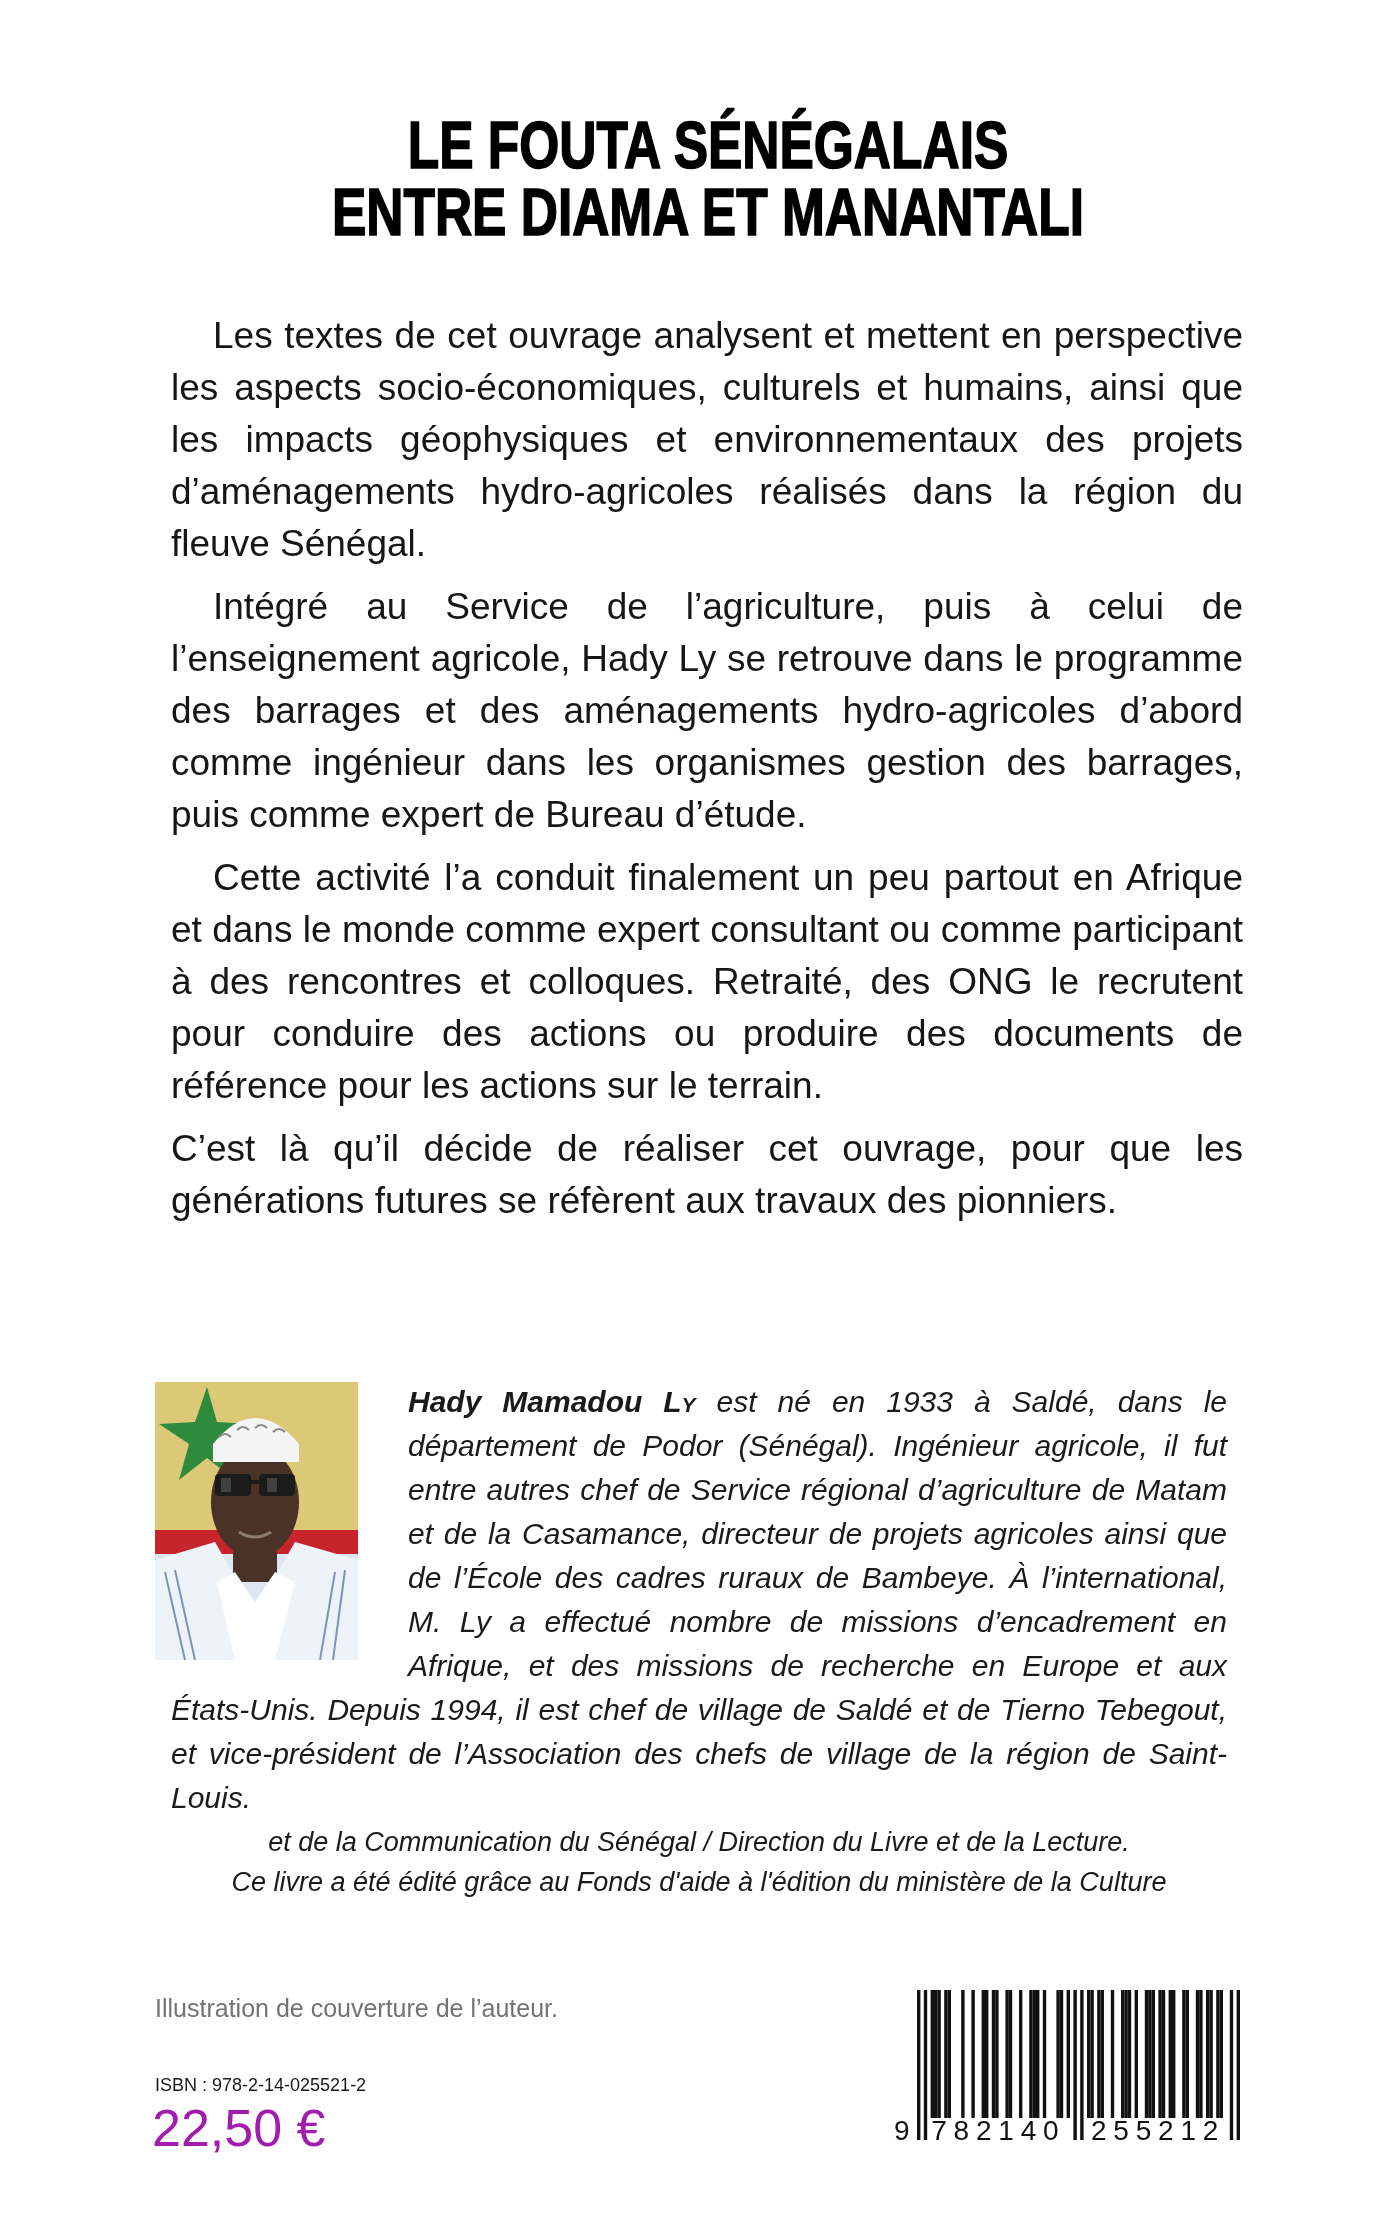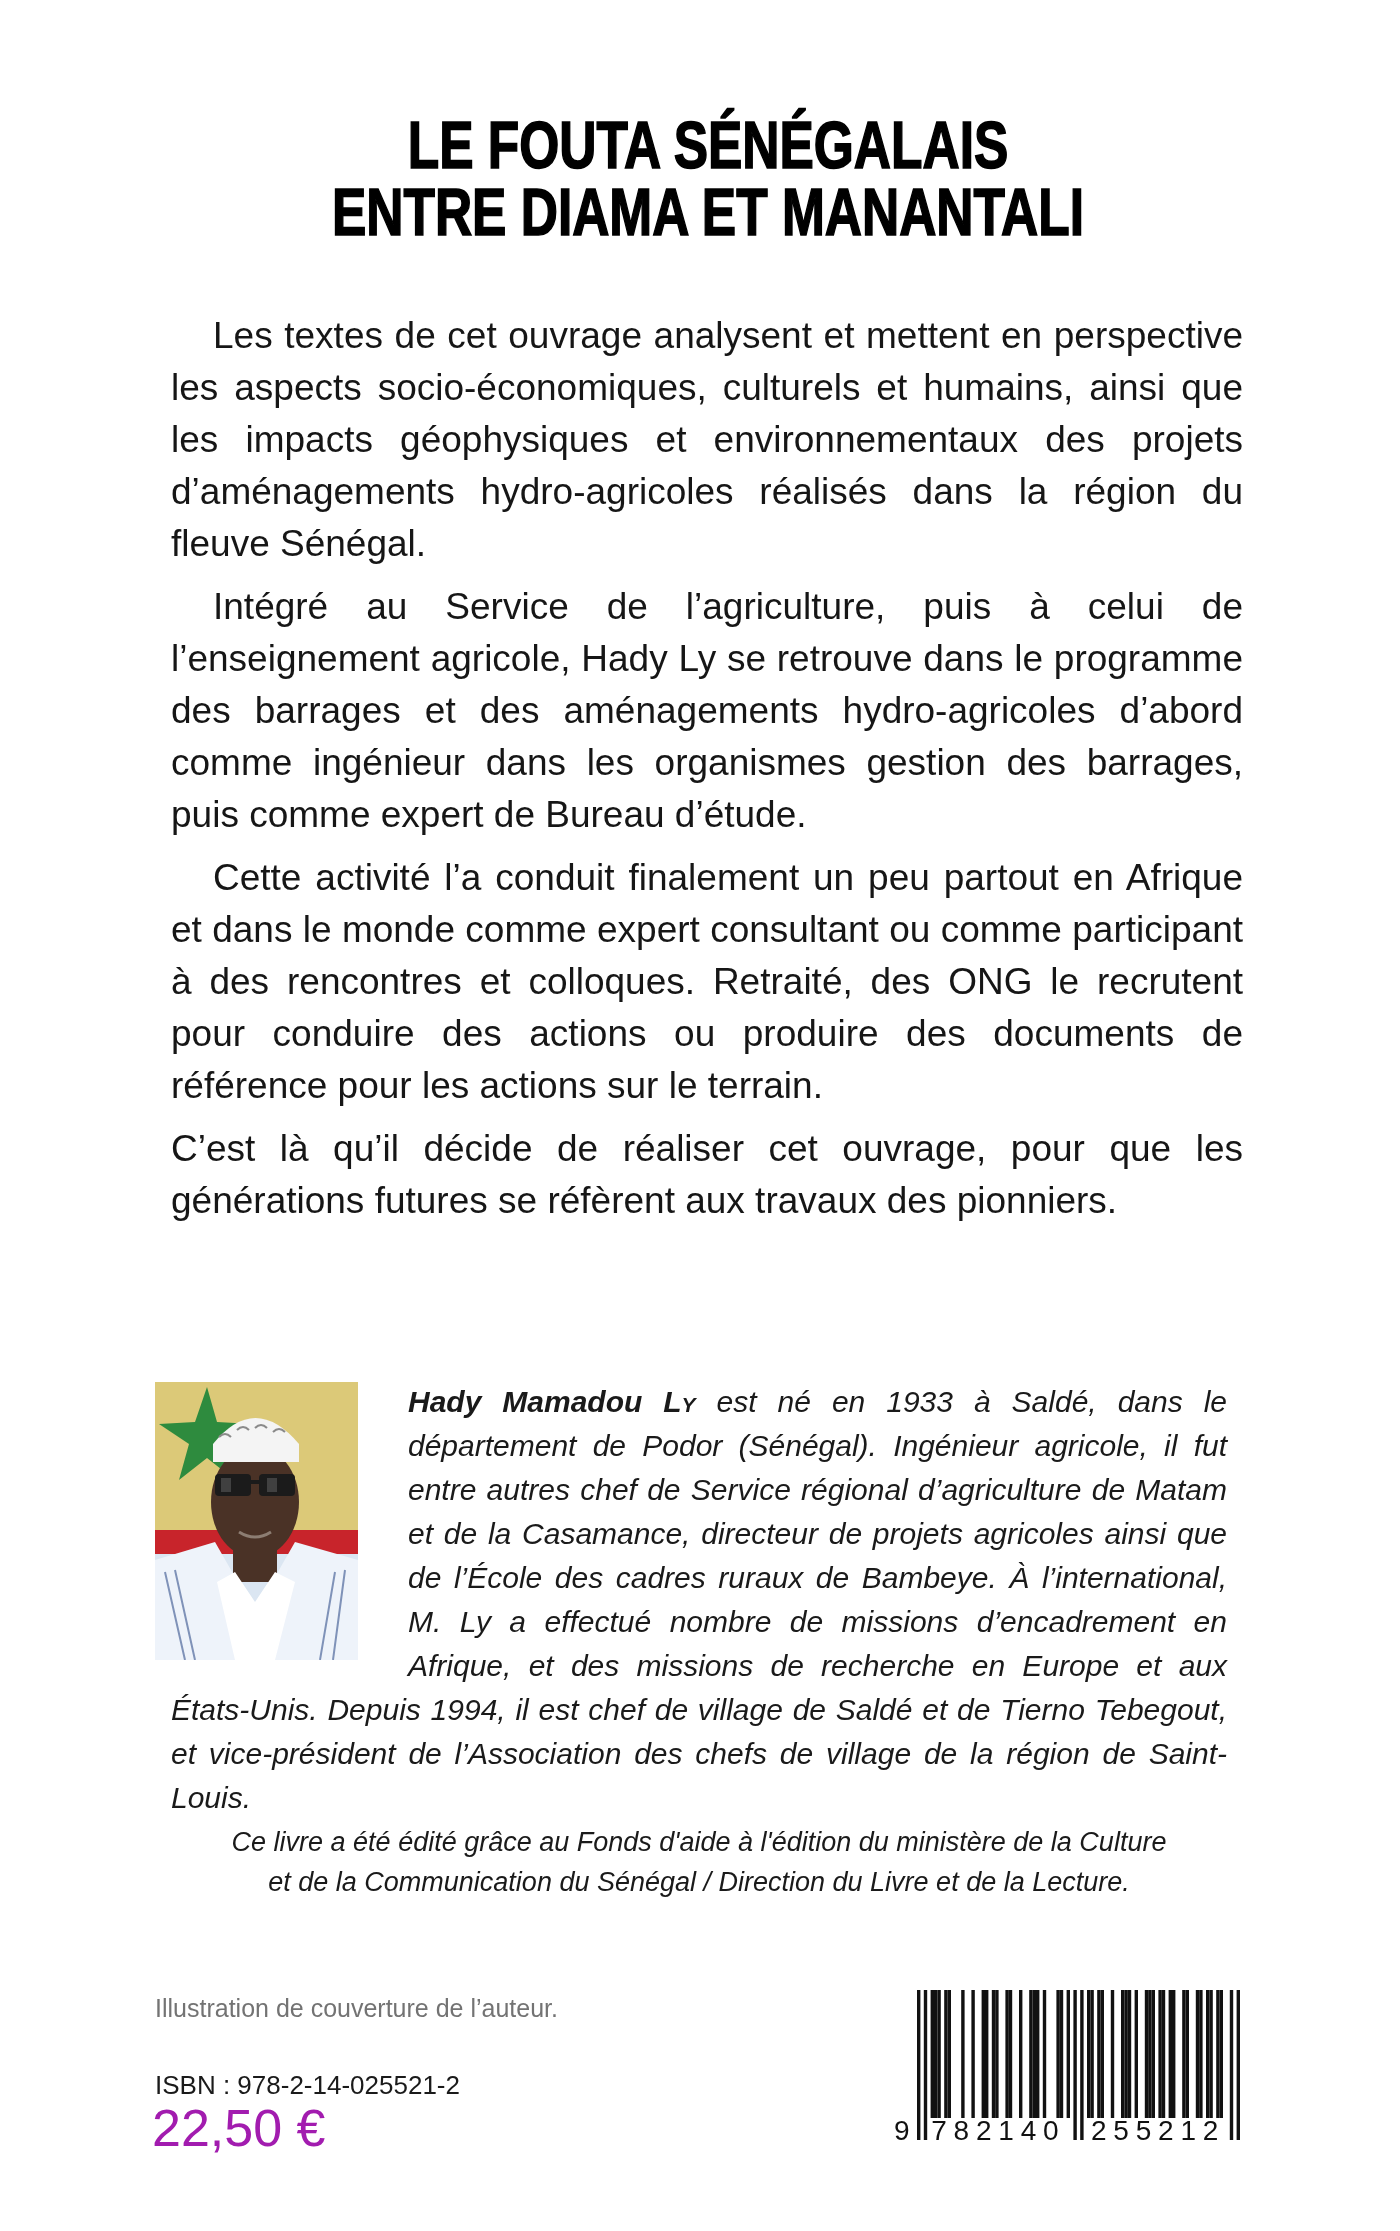--- a/index.html
+++ b/index.html
@@ -76,21 +76,21 @@
   }
   .funding span { display: block; }
 
   
   .credit {
     position: absolute; left: 155px; top: 1993px;
     font-size: 25px; line-height: 30px; color: #737373;
   }
   .isbn {
     position: absolute; left: 155px; top: 2070px;
-    font-size: 26px; line-height: 30px; color: #1a1a1a;
+    font-size: 18px; line-height: 30px; color: #1a1a1a;
   }
   .price {
     position: absolute; left: 152px; top: 2105px;
     font-size: 52px; line-height: 46px; color: #a21caf;
   }
 
   
   .barcode {
     position: absolute; left: 880px; top: 1988px; width: 370px; height: 160px;
   }
@@ -133,22 +133,22 @@
         <rect x="66" y="96" width="10" height="14" fill="#5a5a5a" opacity="0.6"></rect>
         <rect x="112" y="96" width="10" height="14" fill="#5a5a5a" opacity="0.6"></rect>
         <path d="M84,150 Q100,160 116,150" stroke="#8c7d72" stroke-width="3" fill="none"></path>
         <path d="M62,200 L80,278 L120,278 L140,200 L120,190 L100,220 L80,190 Z" fill="#ffffff"></path>
       </svg>
     </div>
     <p class="author-bio"><span class="author-name"><span>Hady Mamadou </span><span class="smallcaps">Ly</span></span><span> est né en 1933 à Saldé, dans le département de Podor (Sénégal). Ingénieur agricole, il fut entre autres chef de Service régional d’agriculture de Matam et de la Casamance, directeur de projets agricoles ainsi que de l’École des cadres ruraux de Bambeye. À l’international, M. Ly a effectué nombre de missions d’encadrement en Afrique, et des missions de recherche en Europe et aux États-Unis. Depuis 1994, il est chef de village de Saldé et de Tierno Tebegout, et vice-président de l’Association des chefs de village de la région de Saint-Louis.</span></p>
   </div>
 
   <div class="funding">
+    <span>et de la Communication du Sénégal / Direction du Livre et de la Lecture.</span>
     <span>Ce livre a été édité grâce au Fonds d'aide à l'édition du ministère de la Culture</span>
-    <span>et de la Communication du Sénégal / Direction du Livre et de la Lecture.</span>
   </div>
 
   <div class="credit">Illustration de couverture de l’auteur.</div>
   <div class="isbn">ISBN : 978-2-14-025521-2</div>
   <div class="price">22,50 €</div>
 
   <div class="barcode">
     <svg id="barcode-svg" width="370" height="160" viewBox="0 0 370 160">
         <rect x="37.00" y="2" width="3.40" height="150" fill="#111"></rect>
         <rect x="43.80" y="2" width="3.40" height="150" fill="#111"></rect>

